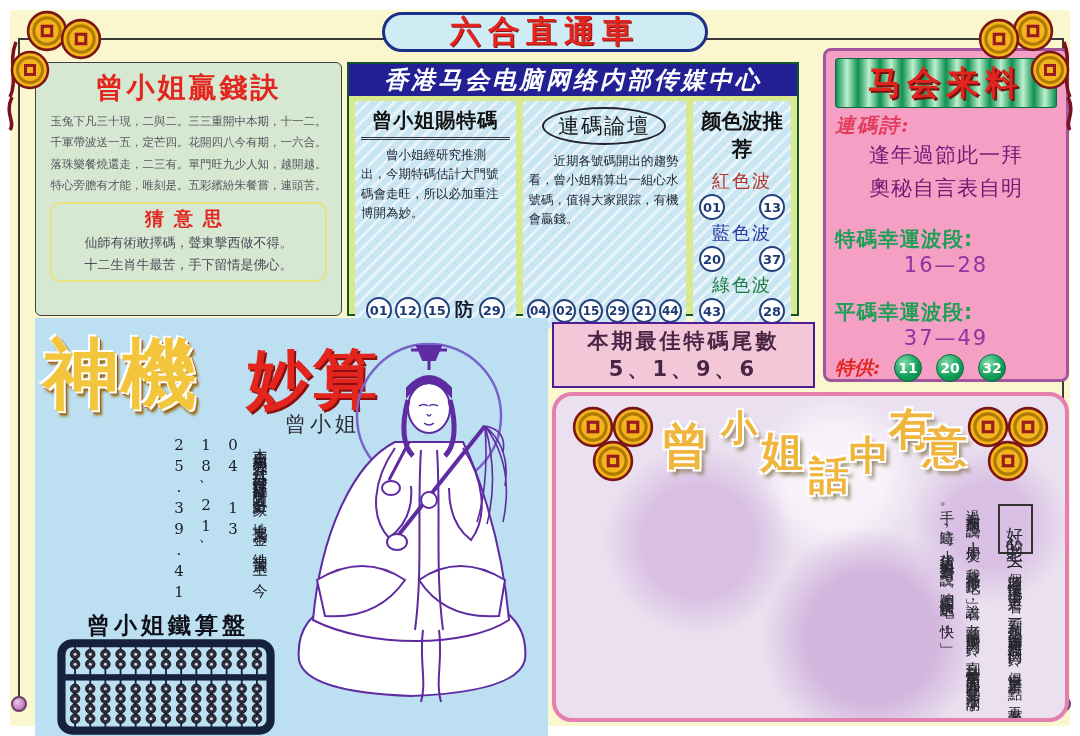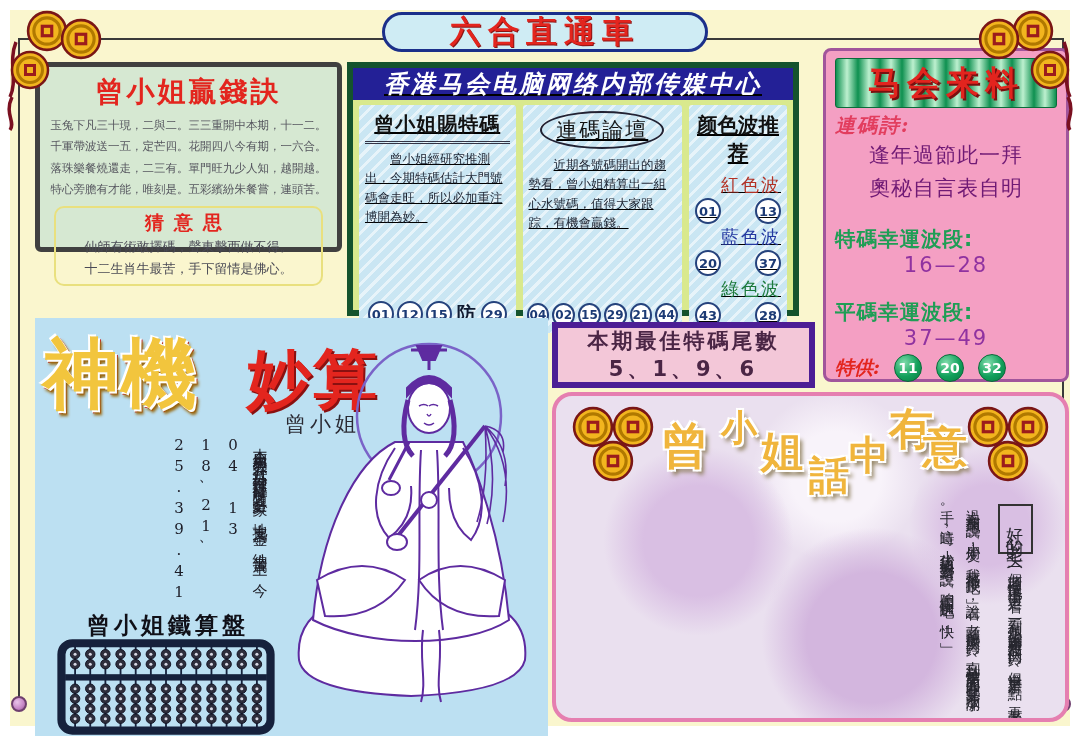--- a/index.html
+++ b/index.html
@@ -17,51 +17,51 @@
   .corner-decor { position:absolute; z-index:6; }
 
   
   #title-pill { position:absolute; left:372px; top:2px; width:326px; height:40px;
     background:#CFECF4; border:3px solid #1b2f8a; border-radius:26px; z-index:3;
     display:flex; align-items:center; justify-content:center; }
   #title-pill span { font-size:31px; font-weight:900; color:#E3251E; letter-spacing:7px;
     font-family:"DejaVu Sans", sans-serif; text-shadow:1px 1px 0 #8a1414; }
 
   
-  #win-box { position:absolute; left:25px; top:52px; width:307px; height:190px;
-    background:#D6E8D2; border:5px solid #404040; border-radius:6px; padding:6px 10px 8px; z-index:2; }
+  #win-box { position:absolute; left:25px; top:52px; width:307px; height:254px;
+    background:#D6E8D2; border:1px solid #404040; border-radius:6px; padding:6px 10px 8px; z-index:2; }
   #win-box .wb-title { text-align:center; color:#E3251E; font-weight:900; font-size:28px; letter-spacing:3px; margin-bottom:4px; }
   #win-box .wb-verse { font-family:"DejaVu Serif", serif; font-size:11.5px; color:#55555e; line-height:1.85; text-align:center; white-space:nowrap; }
   #hint-box { margin:6px 4px 0; border:2px solid #E9E07E; border-radius:10px; padding:2px 4px 4px; }
   #hint-box .hint-title { text-align:center; color:#E3251E; font-weight:900; font-size:19px; letter-spacing:10px; font-family:"DejaVu Serif", serif; }
   #hint-box .hint-line { font-family:"DejaVu Serif", serif; font-size:13px; color:#4a4a55; text-align:center; line-height:1.7; }
 
   
   #blue-box { position:absolute; left:337px; top:52px; width:452px; height:254px; background:#D9E98E;
-    border:6px solid #14532d; z-index:2; display:flex; flex-direction:column;text-decoration:underline; }
+    border:2px solid #14532d; z-index:2; display:flex; flex-direction:column; }
   #blue-header { height:44px; background:#232096; display:flex; align-items:center; justify-content:center; }
   #blue-header span { color:#fff; font-family:"DejaVu Serif", serif; font-style:italic; font-weight:700;
     font-size:24px; letter-spacing:3px; white-space:nowrap; }
   #blue-cols { flex:1; display:flex; gap:7px; padding:5px 6px 6px; }
   .bcol { background:#CAE6F3; background-image:repeating-linear-gradient(135deg, rgba(255,255,255,.55) 0 3px, rgba(255,255,255,0) 3px 9px);
     border-radius:3px; padding:6px 6px 4px; position:relative; }
   #bcol1 { width:162px; } #bcol2 { width:165px; } #bcol3 { flex:1; }
   .bcol1-title { font-weight:900; font-size:20px; color:#111; text-align:center; letter-spacing:1px;
     border-bottom:3px double #334; padding-bottom:3px; margin-bottom:5px; }
   .bcol-par { font-family:"DejaVu Serif", serif; font-size:12.5px; color:#1c2230; line-height:1.55; text-indent:2em; }
   .oval-title { display:block; width:fit-content; margin:0 auto 6px; border:2px solid #223; border-radius:50%;
     padding:3px 14px; font-family:"DejaVu Serif", serif; font-size:21px; color:#111; letter-spacing:2px; }
   .num-row { position:absolute; left:4px; right:4px; bottom:6px; display:flex; align-items:center; justify-content:center; gap:3px; }
   .numball { width:26px; height:26px; border-radius:50%; background:#fff; border:2px solid #25427c;
     color:#1c3a74; font-weight:700; font-size:13px; display:inline-flex; align-items:center; justify-content:center; }
   .numball.small { width:24px; height:24px; font-size:12px; }
   .guard-char { font-weight:900; font-size:19px; color:#101a30; margin:0 2px; font-family:"DejaVu Serif", serif; }
   .bcol3-title { font-weight:900; font-size:20.5px; color:#111; text-align:center; margin-bottom:6px; }
   .wave-group { text-align:center; margin-bottom:1px; }
-  .wave-label { font-family:"DejaVu Serif", serif; font-size:18px; letter-spacing:2px;text-align:right; }
+  .wave-label { font-family:"DejaVu Serif", serif; font-size:18px; letter-spacing:2px; }
   .wave-red .wave-label { color:#b33226; } .wave-blue .wave-label { color:#2438a0; } .wave-green .wave-label { color:#1d7a3c; }
   .wave-nums { display:flex; justify-content:center; gap:34px; margin-top:1px; }
 
   
   #laima-box { position:absolute; left:813px; top:38px; width:246px; height:334px; background:#F49FC3;
     border:3px solid #A1559B; border-radius:8px; z-index:2; padding:7px 9px; }
   #laima-banner { height:50px; border:1px solid #0b6b3a; border-radius:3px;
     background:repeating-linear-gradient(90deg, #0e9050 0px, #bdf0cf 11px, #0e9050 22px);
     display:flex; align-items:center; justify-content:center; margin-bottom:4px; }
   #laima-banner span { color:#E2241E; font-weight:900; font-size:33px; letter-spacing:6px;
@@ -71,21 +71,21 @@
   .range-label { color:#1F9E55; font-weight:900; font-size:20.5px; letter-spacing:1px; margin-top:21px; }
   .range-val { color:#9032A0; font-size:21px; text-align:center; letter-spacing:2px; }
   #gift-row { display:flex; align-items:center; gap:14px; margin-top:4px; }
   #gift-row .gift-label { color:#E3251E; font-weight:900; font-style:italic; font-size:19px; font-family:"DejaVu Serif", serif; }
   .greenball { width:28px; height:28px; border-radius:50%;
     background:radial-gradient(circle at 35% 30%, #7fdcab, #12A05B 55%, #0a7a42); border:1px solid #0a6b3a;
     color:#fff; font-weight:900; font-size:14px; display:inline-flex; align-items:center; justify-content:center; }
 
   
   #tail-box { position:absolute; left:542px; top:312px; width:263px; height:66px; background:#F3C7D8;
-    border:6px solid #4c1d95; z-index:2; display:flex; flex-direction:column; align-items:center; justify-content:center; }
+    border:2px solid #4c1d95; z-index:2; display:flex; flex-direction:column; align-items:center; justify-content:center; }
   #tail-box .t1 { color:#4a2545; font-weight:900; font-size:21px; letter-spacing:3px; }
   #tail-box .t2 { color:#4a2545; font-weight:700; font-size:21px; letter-spacing:4px; }
 
   
   #left-panel { position:absolute; left:25px; top:308px; width:513px; height:496px; background:#BCE0F2; z-index:2; }
   #gold-word { position:absolute; left:8px; top:6px; font-size:76px; font-weight:900; font-family:"DejaVu Serif", serif;
     color:#F2C53D; text-shadow:2px 2px 0 #fff, -2px -2px 0 #fff, 4px 5px 3px #9a6a10, 3px 3px 0 #c23; letter-spacing:2px; }
   #red-word { position:absolute; left:212px; top:18px; font-size:64px; font-weight:900; font-family:"DejaVu Serif", serif;
     color:#E3251E; text-shadow:2px 2px 0 #8a1010; letter-spacing:2px; }
   #oracle-name { position:absolute; left:250px; top:92px; font-size:21px; color:#2a2a33; letter-spacing:4px; }

